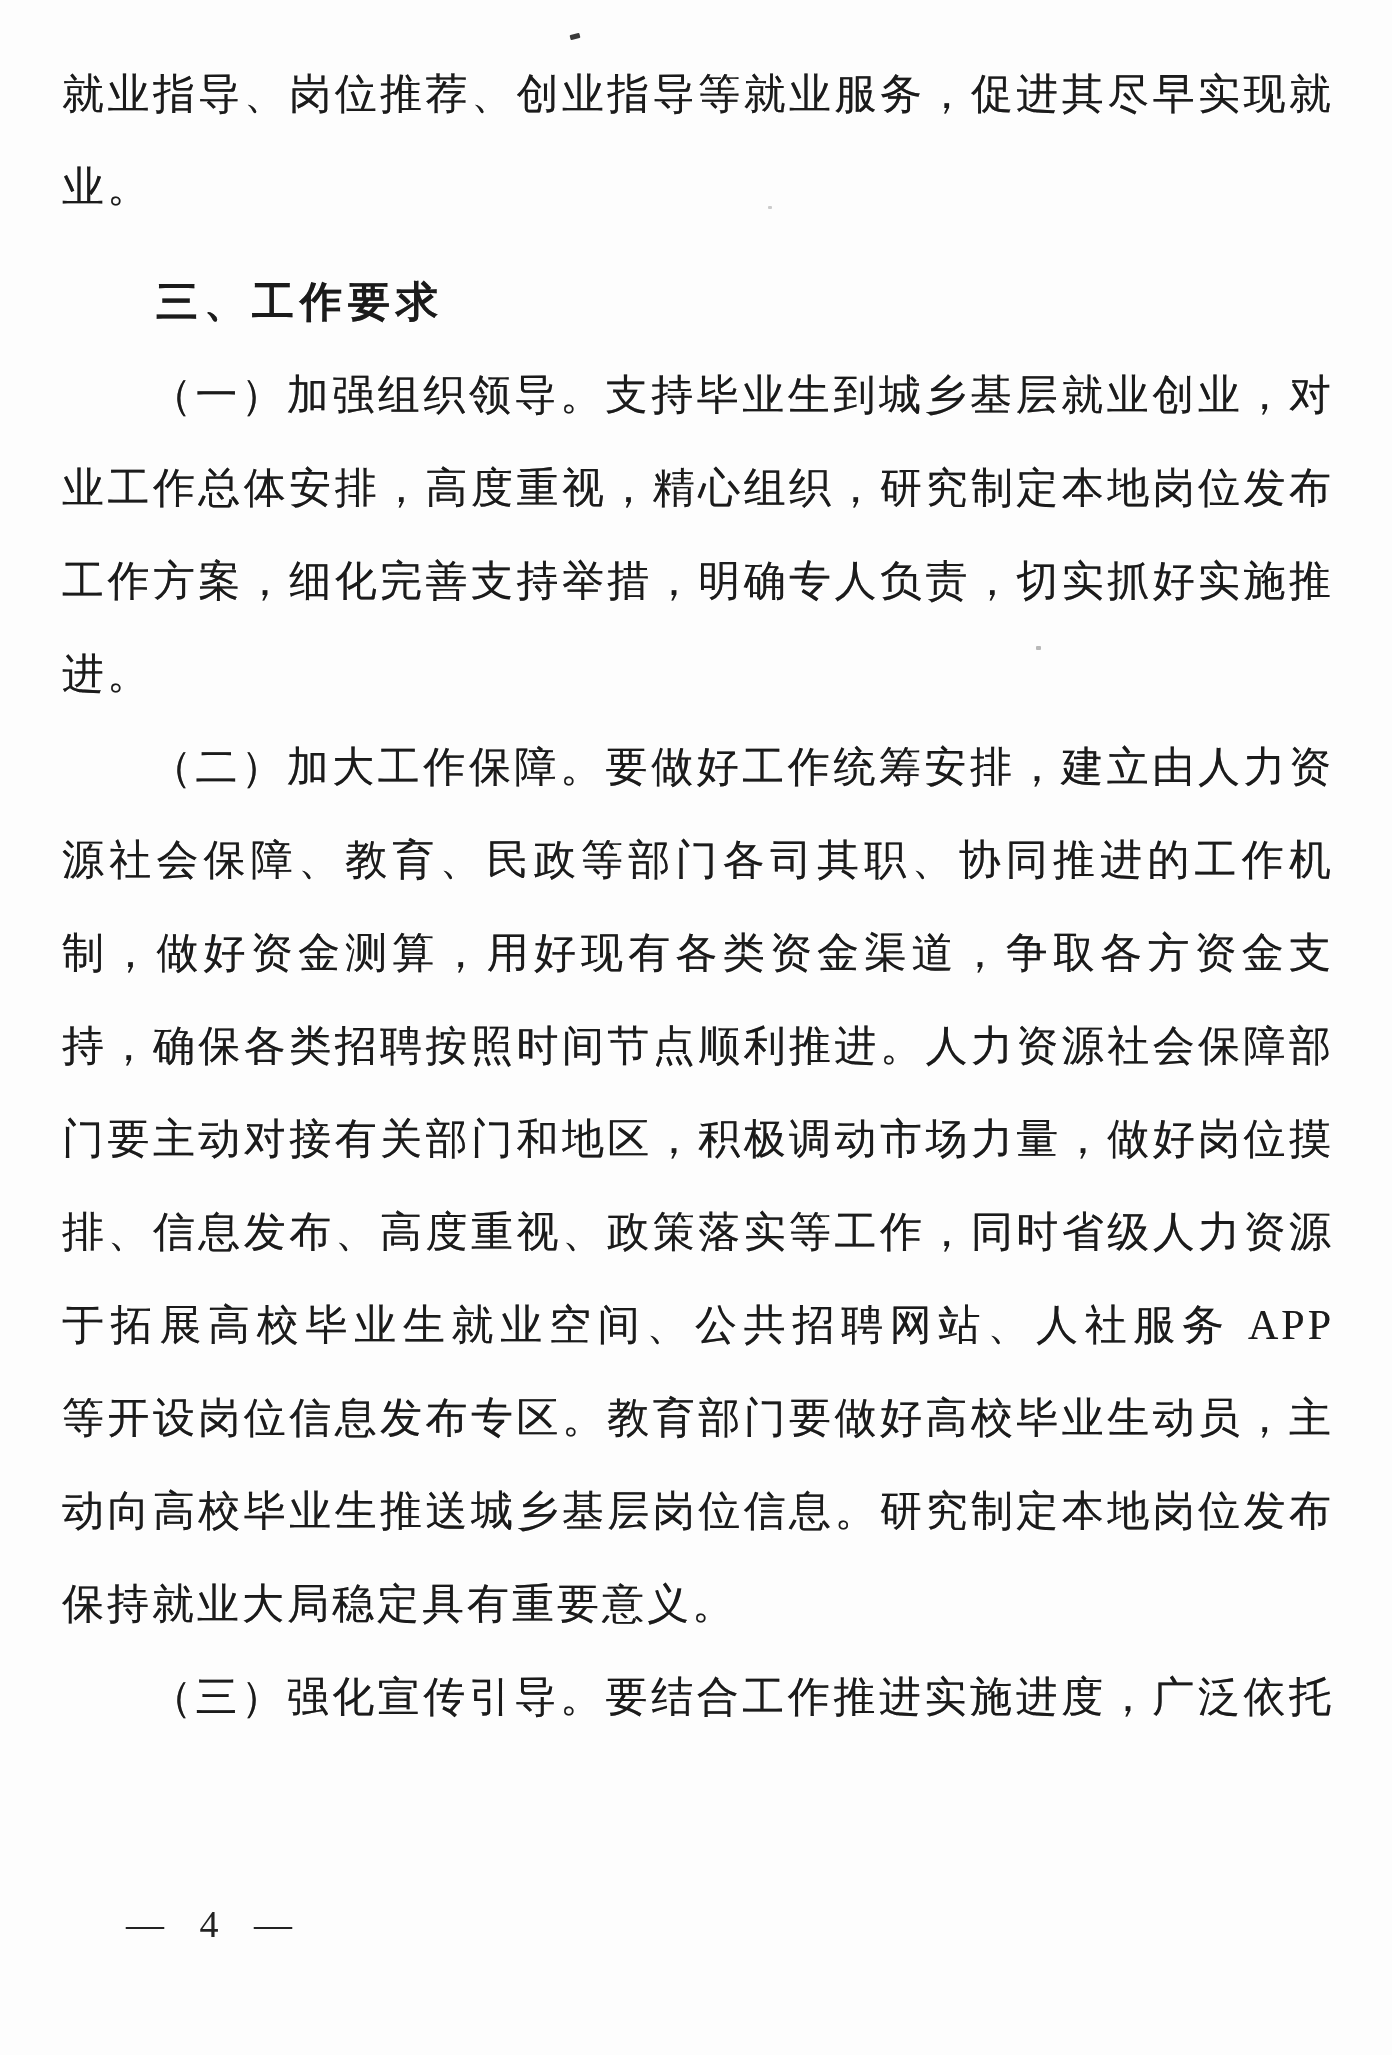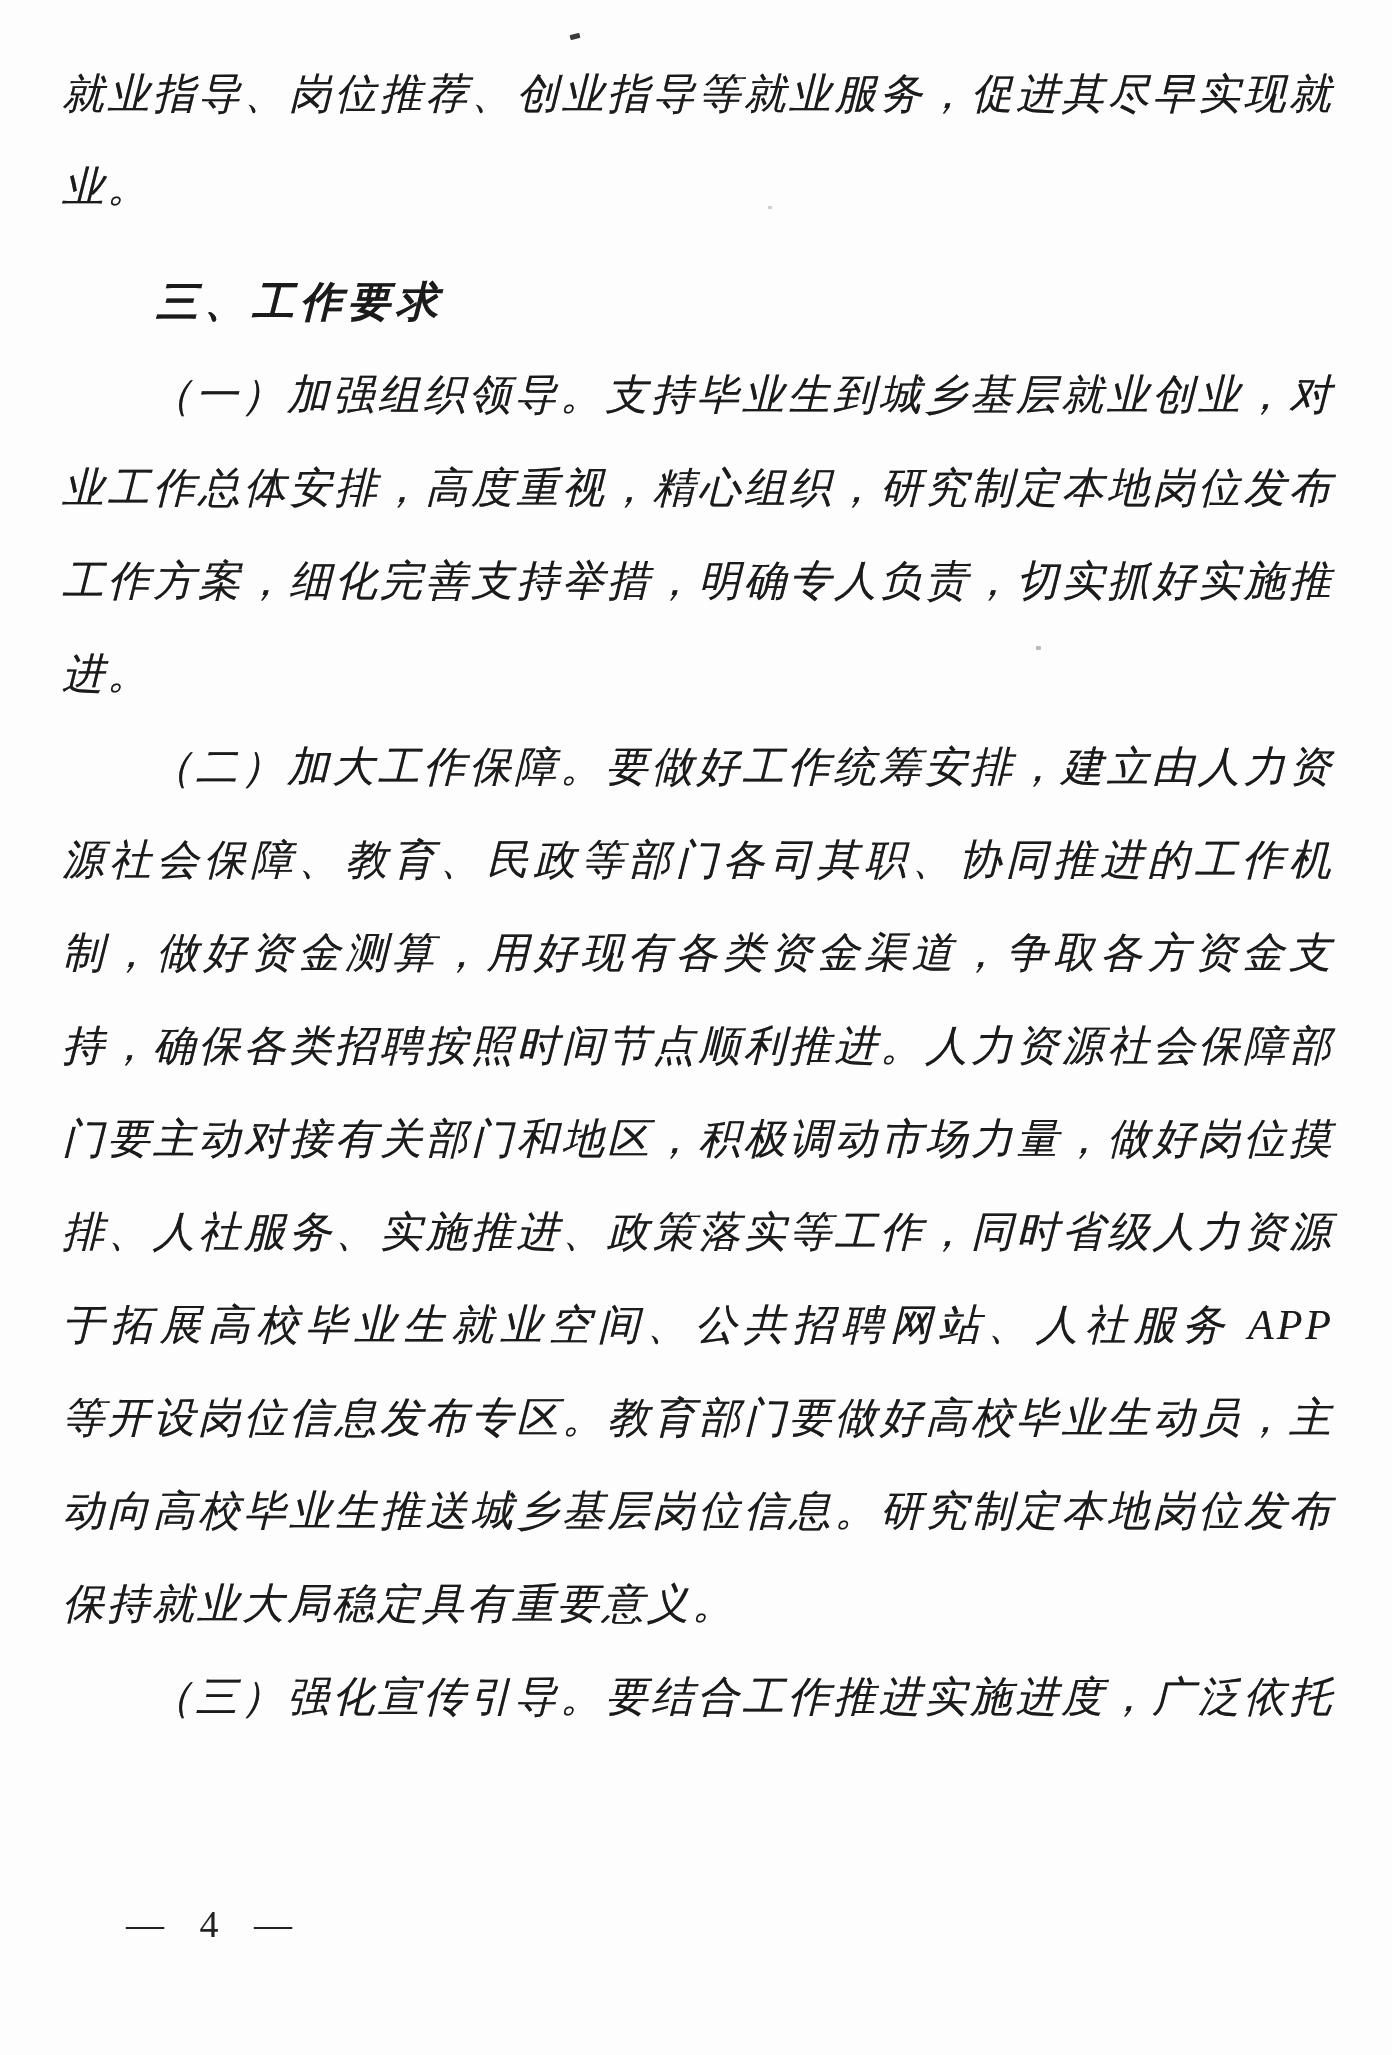--- a/index.html
+++ b/index.html
@@ -12,21 +12,20 @@
     background: #fdfdfd;
     color: #1b1b1b;
     font-family: "Liberation Serif", "DejaVu Serif", serif;
     overflow: hidden;
   }
   .doc-body {
     position: absolute;
     left: 62px;
     right: 58px;
     top: 48px;
-    font-style: italic;
   }
   .line {
     height: 93px;
     line-height: 93px;
     font-size: 42px;
     letter-spacing: 3px;
     white-space: normal;
     color: #1b1b1b;
     
     text-shadow: 0 0 0.6px rgba(20,20,20,0.55);
@@ -79,21 +78,21 @@
       <div class="line heading">三、工作要求</div>
       <div class="line fill indent">（一）加强组织领导。支持毕业生到城乡基层就业创业，对</div>
       <div class="line fill">业工作总体安排，高度重视，精心组织，研究制定本地岗位发布</div>
       <div class="line fill">工作方案，细化完善支持举措，明确专人负责，切实抓好实施推</div>
       <div class="line end">进。</div>
       <div class="line fill indent">（二）加大工作保障。要做好工作统筹安排，建立由人力资</div>
       <div class="line fill">源社会保障、教育、民政等部门各司其职、协同推进的工作机</div>
       <div class="line fill">制，做好资金测算，用好现有各类资金渠道，争取各方资金支</div>
       <div class="line fill">持，确保各类招聘按照时间节点顺利推进。人力资源社会保障部</div>
       <div class="line fill">门要主动对接有关部门和地区，积极调动市场力量，做好岗位摸</div>
-      <div class="line fill">排、人社服务、实施推进、政策落实等工作，同时省级人力资源</div>
+      <div class="line fill">排、信息发布、高度重视、政策落实等工作，同时省级人力资源</div>
       <div class="line fill">于拓展高校毕业生就业空间、公共招聘网站、人社服务 APP</div>
       <div class="line fill">等开设岗位信息发布专区。教育部门要做好高校毕业生动员，主</div>
       <div class="line fill">动向高校毕业生推送城乡基层岗位信息。研究制定本地岗位发布</div>
       <div class="line end">保持就业大局稳定具有重要意义。</div>
       <div class="line fill indent">（三）强化宣传引导。要结合工作推进实施进度，广泛依托</div>
     </div>
 
   <div class="page-number">— 4 —</div>
 </div>
 

